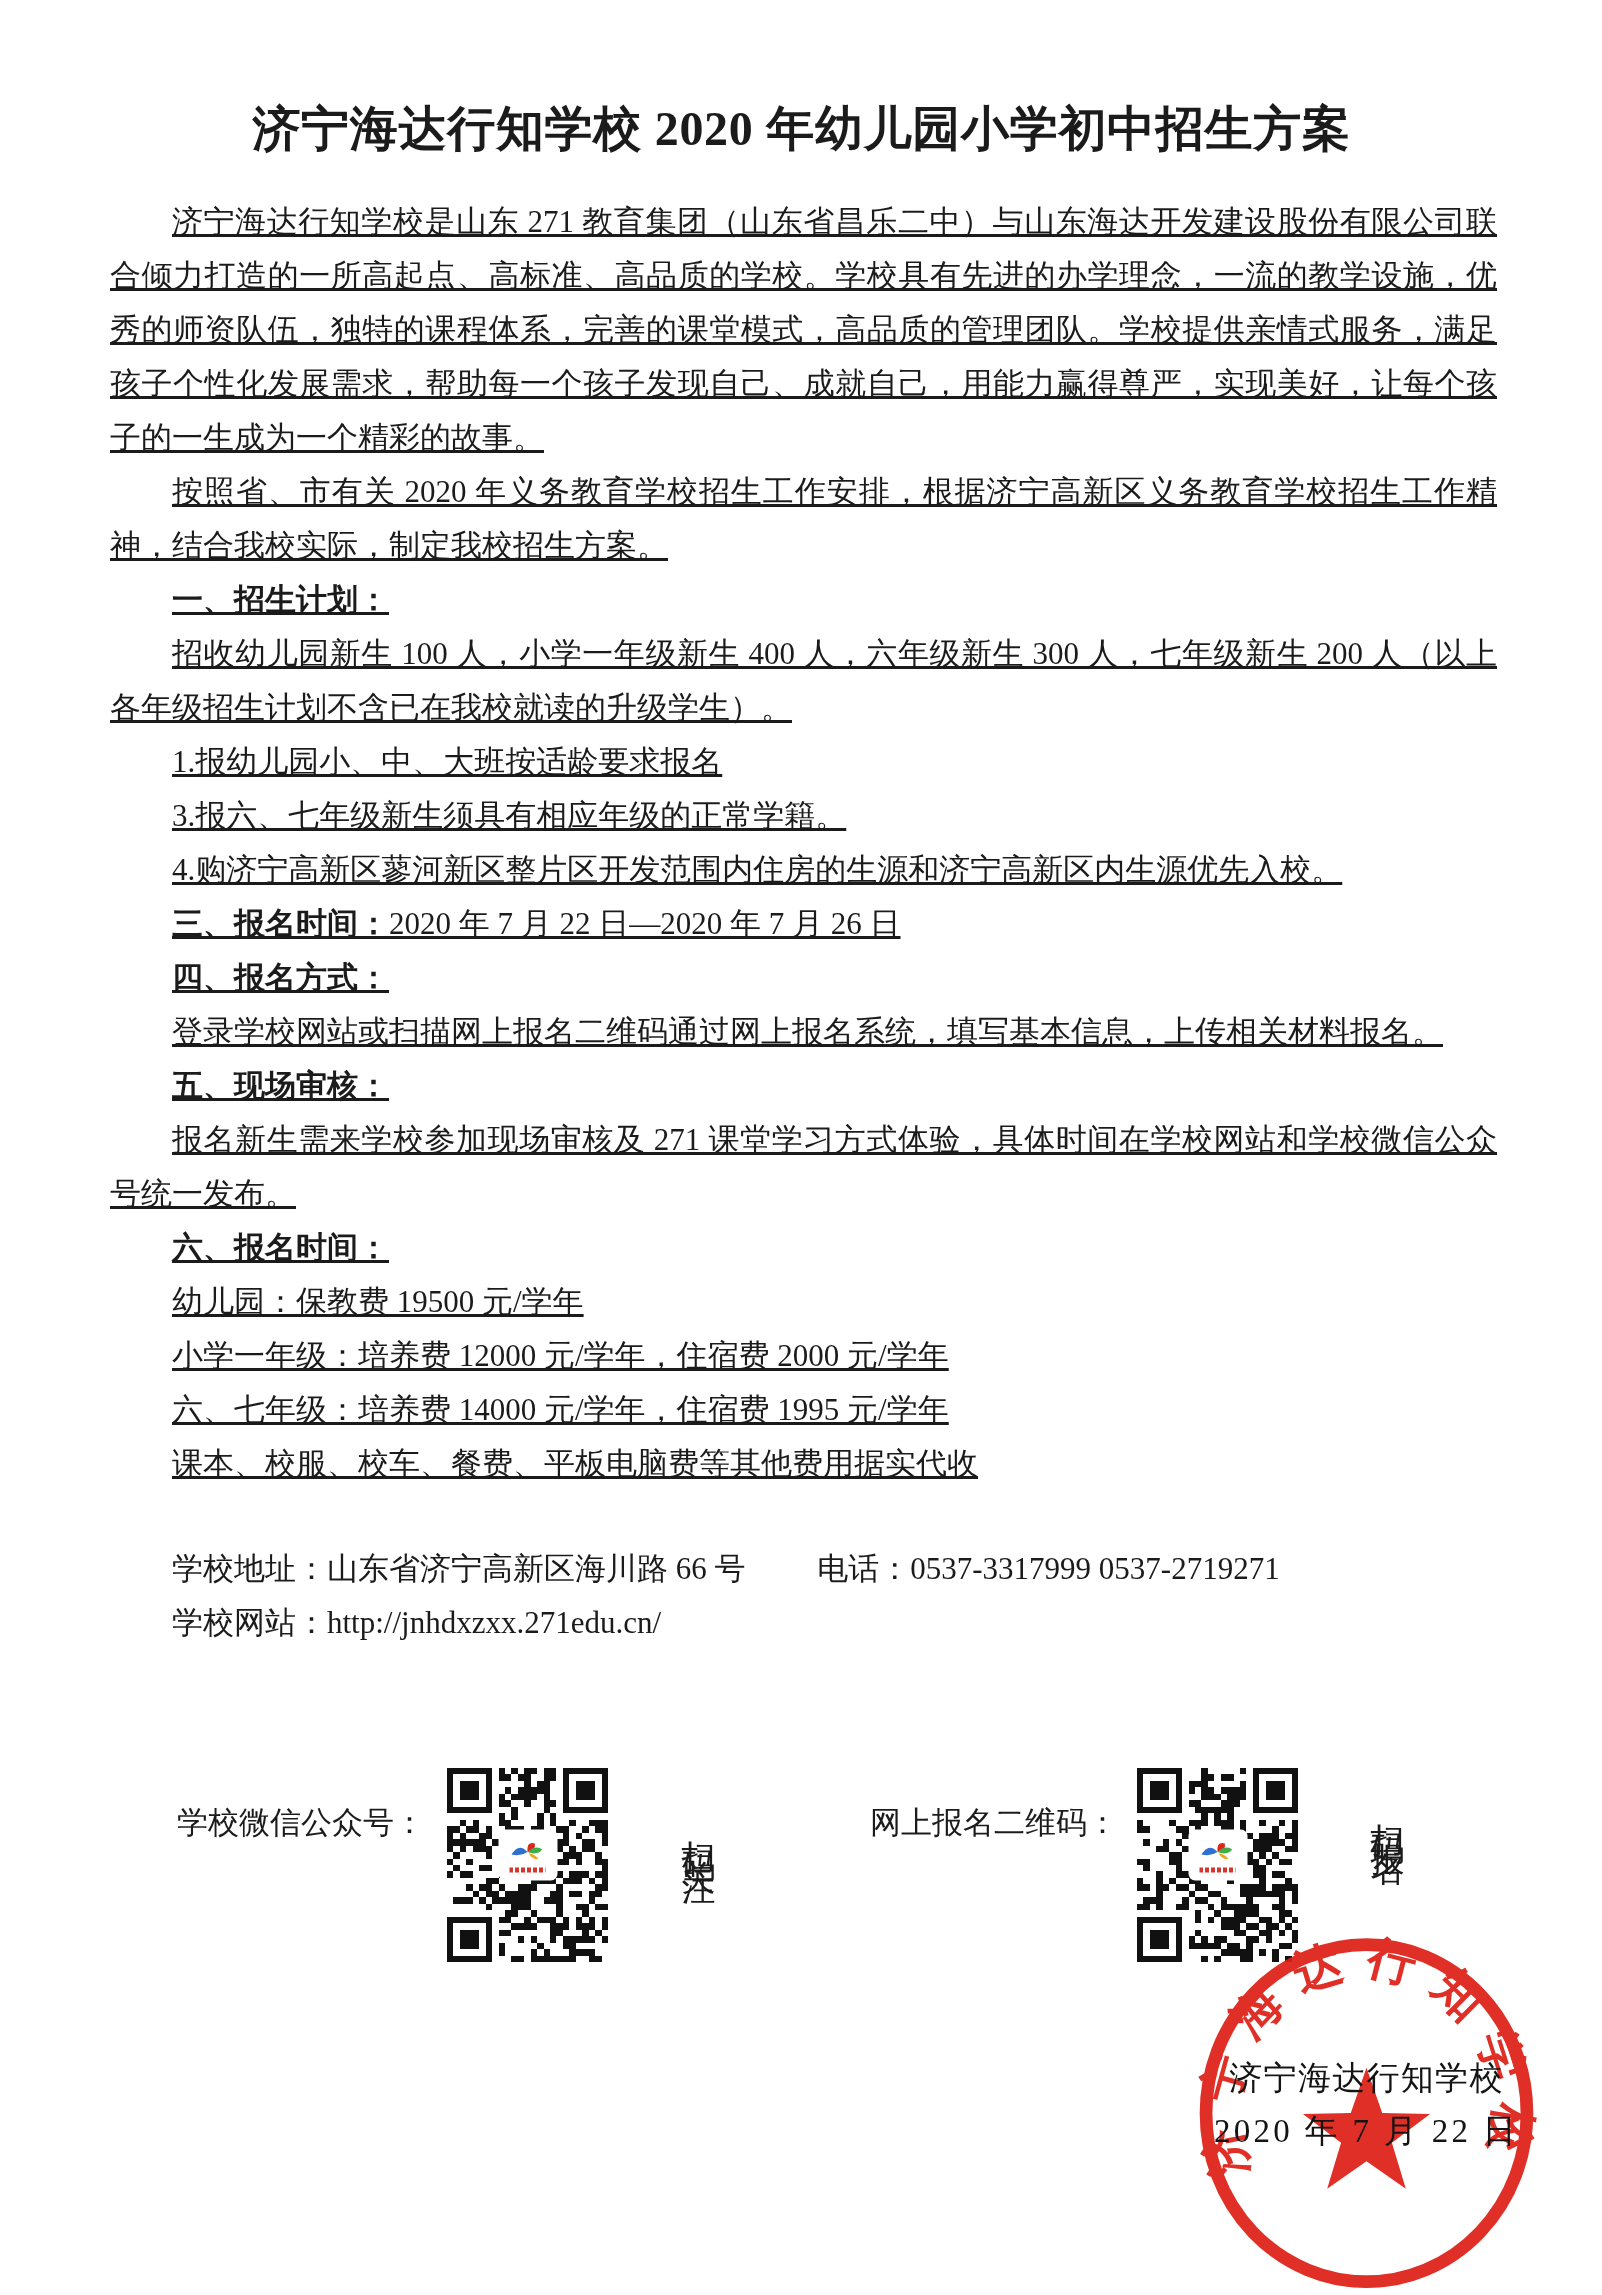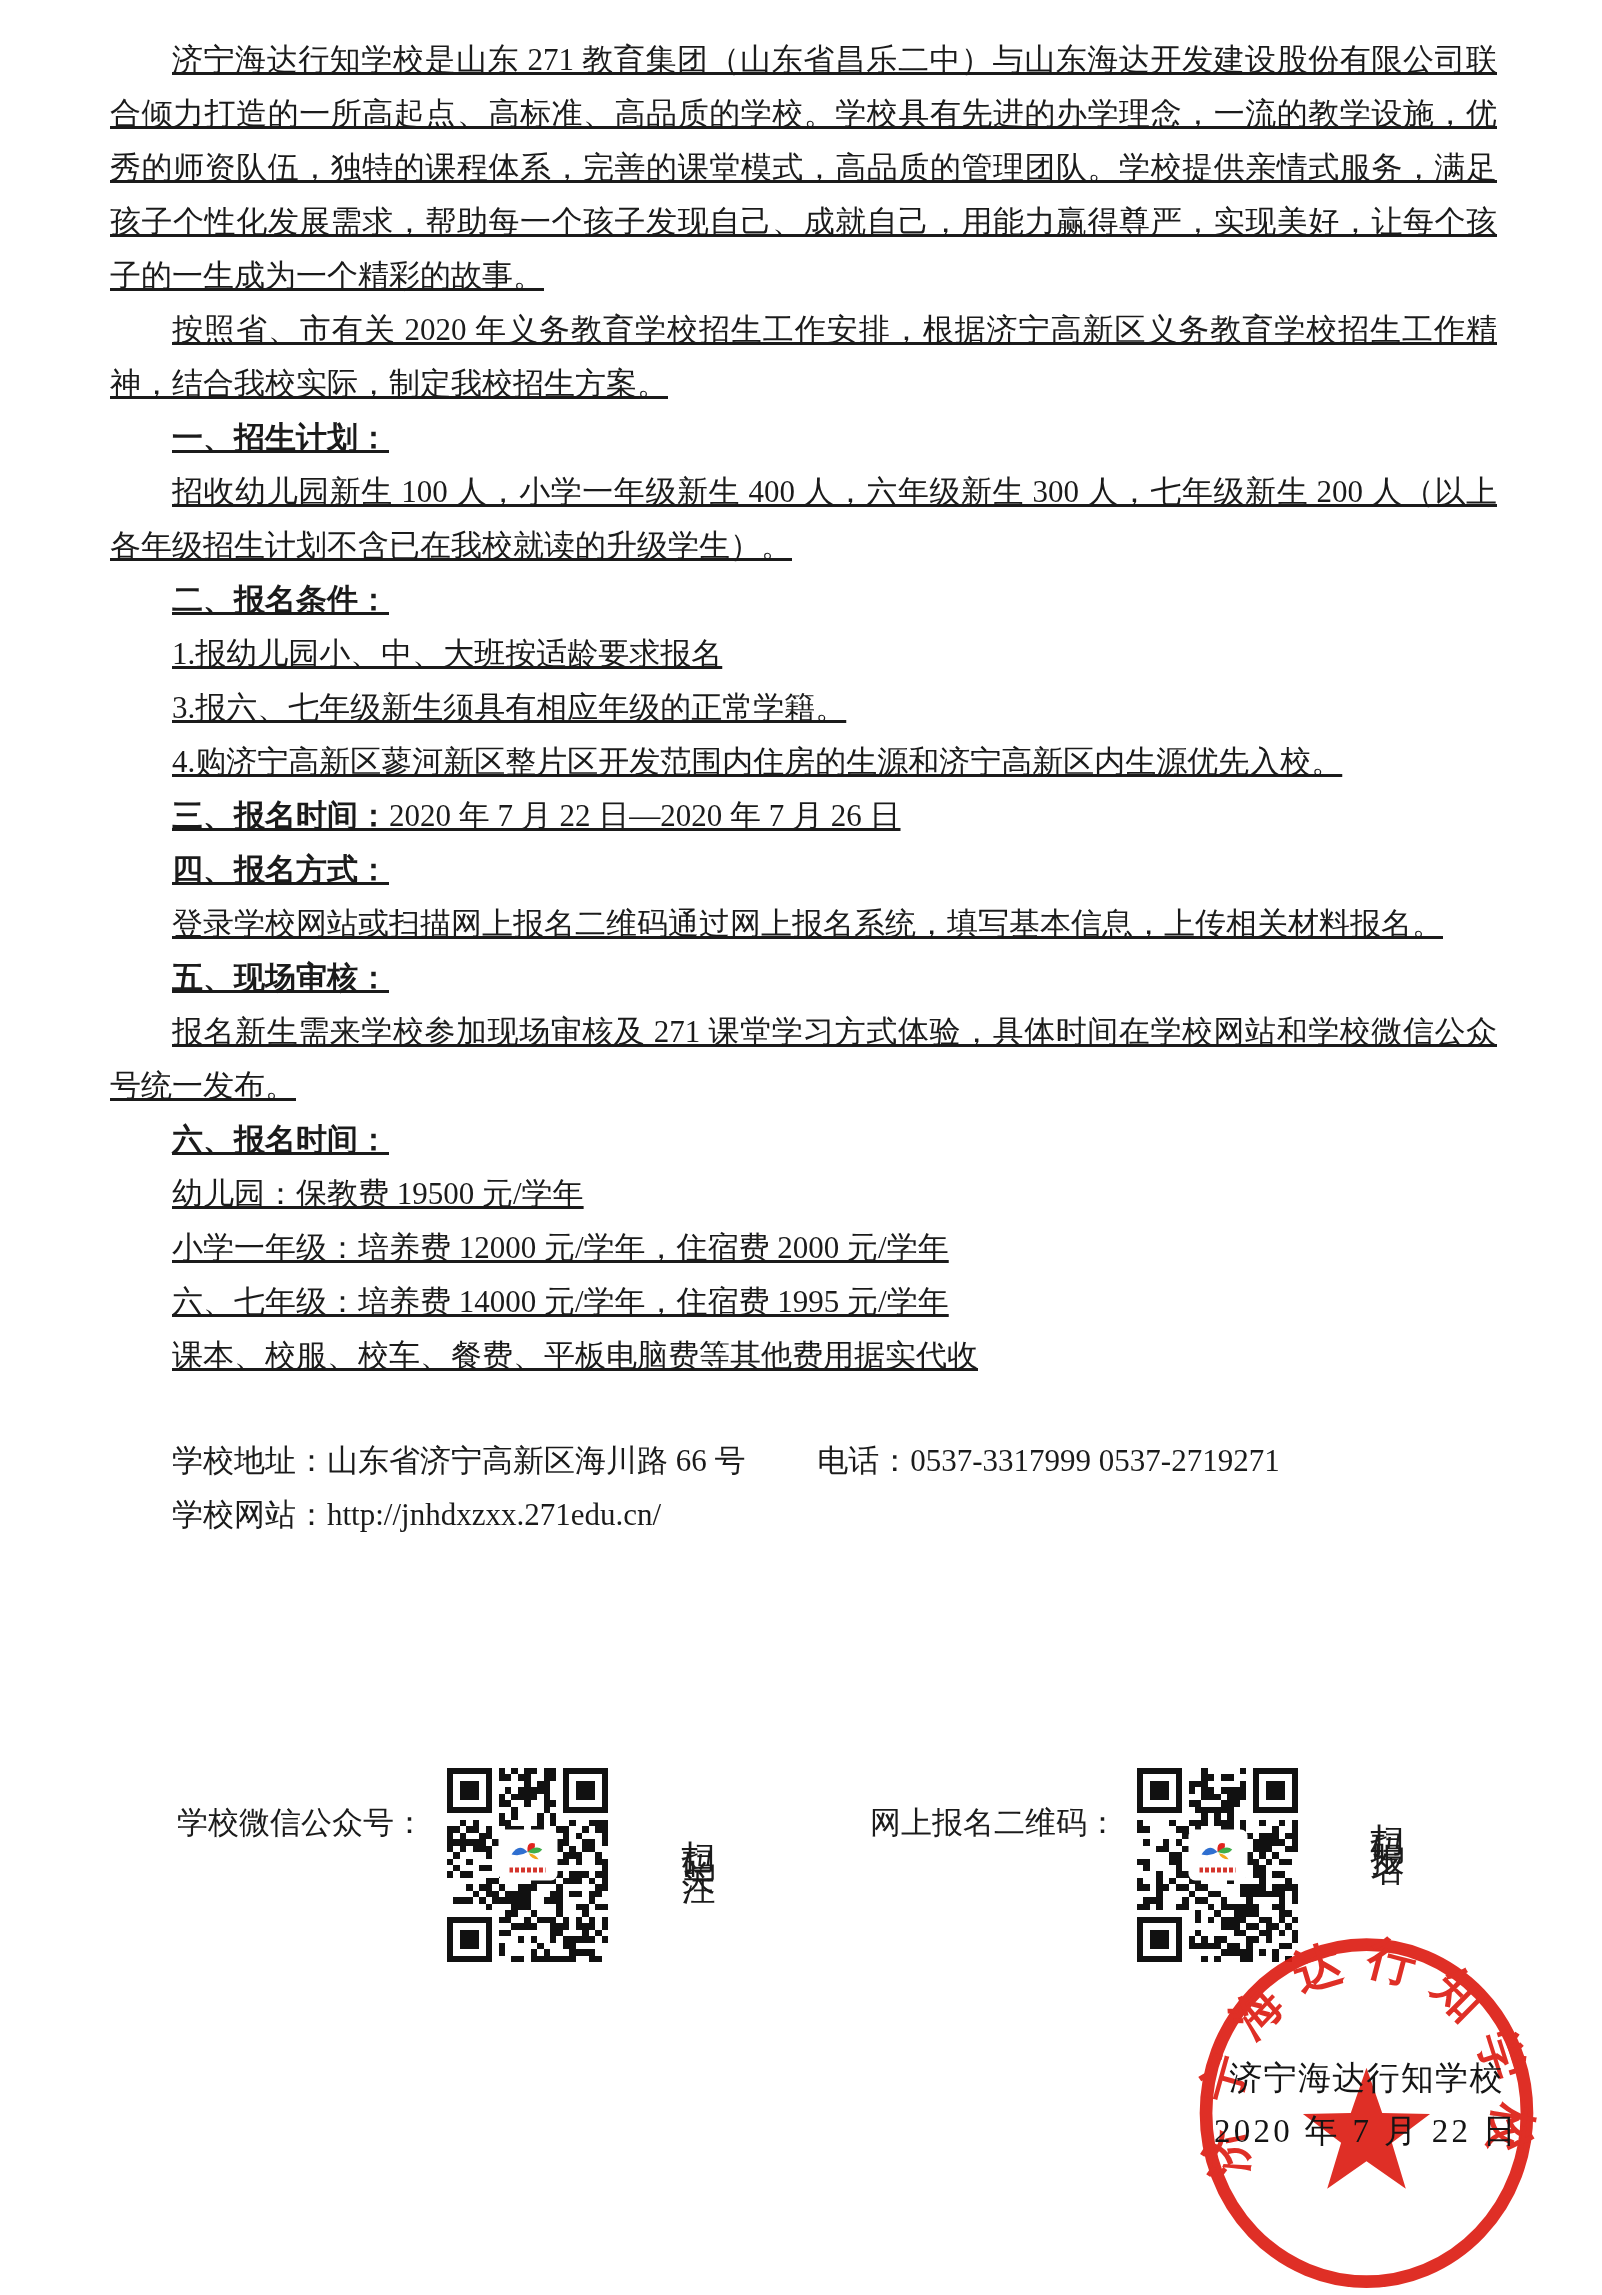--- a/index.html
+++ b/index.html
@@ -68,29 +68,29 @@
   .stamp-svg{position:absolute;inset:0;opacity:.93;}
   .stamp-line{position:absolute;left:0;right:0;text-align:center;color:#141414;white-space:nowrap;}
   .stamp-name{top:122px;font-size:33px;letter-spacing:1.3px;}
   .stamp-date{top:175px;font-size:33px;letter-spacing:3.3px;}
 </style>
 </head>
 <body>
 
 <div class="page">
 
+  <h1 class="doc-title">济宁海达行知学校 2020 年幼儿园小学初中招生方案</h1>
 
   <div class="content">
     <p class="ind">济宁海达行知学校是山东 271 教育集团（山东省昌乐二中）与山东海达开发建设股份有限公司联合倾力打造的一所高起点、高标准、高品质的学校。学校具有先进的办学理念，一流的教学设施，优秀的师资队伍，独特的课程体系，完善的课堂模式，高品质的管理团队。学校提供亲情式服务，满足孩子个性化发展需求，帮助每一个孩子发现自己、成就自己，用能力赢得尊严，实现美好，让每个孩子的一生成为一个精彩的故事。</p>
     <p class="ind">按照省、市有关 2020 年义务教育学校招生工作安排，根据济宁高新区义务教育学校招生工作精神，结合我校实际，制定我校招生方案。</p>
 
     <p class="ind"><b>一、招生计划：</b></p>
     <p class="ind">招收幼儿园新生 100 人，小学一年级新生 400 人，六年级新生 300 人，七年级新生 200 人（以上各年级招生计划不含已在我校就读的升级学生）。</p>
 
-    <p class="ind"><b>二、报名条件：</b></p>
     <p class="ind">1.报幼儿园小、中、大班按适龄要求报名</p>
     <p class="ind">3.报六、七年级新生须具有相应年级的正常学籍。</p>
     <p class="ind">4.购济宁高新区蓼河新区整片区开发范围内住房的生源和济宁高新区内生源优先入校。</p>
 
     <p class="ind"><b>三、报名时间：</b><span>2020 年 7 月 22 日—2020 年 7 月 26 日</span></p>
 
     <p class="ind"><b>四、报名方式：</b></p>
     <p class="ind">登录学校网站或扫描网上报名二维码通过网上报名系统，填写基本信息，上传相关材料报名。</p>
 
     <p class="ind"><b>五、现场审核：</b></p>

